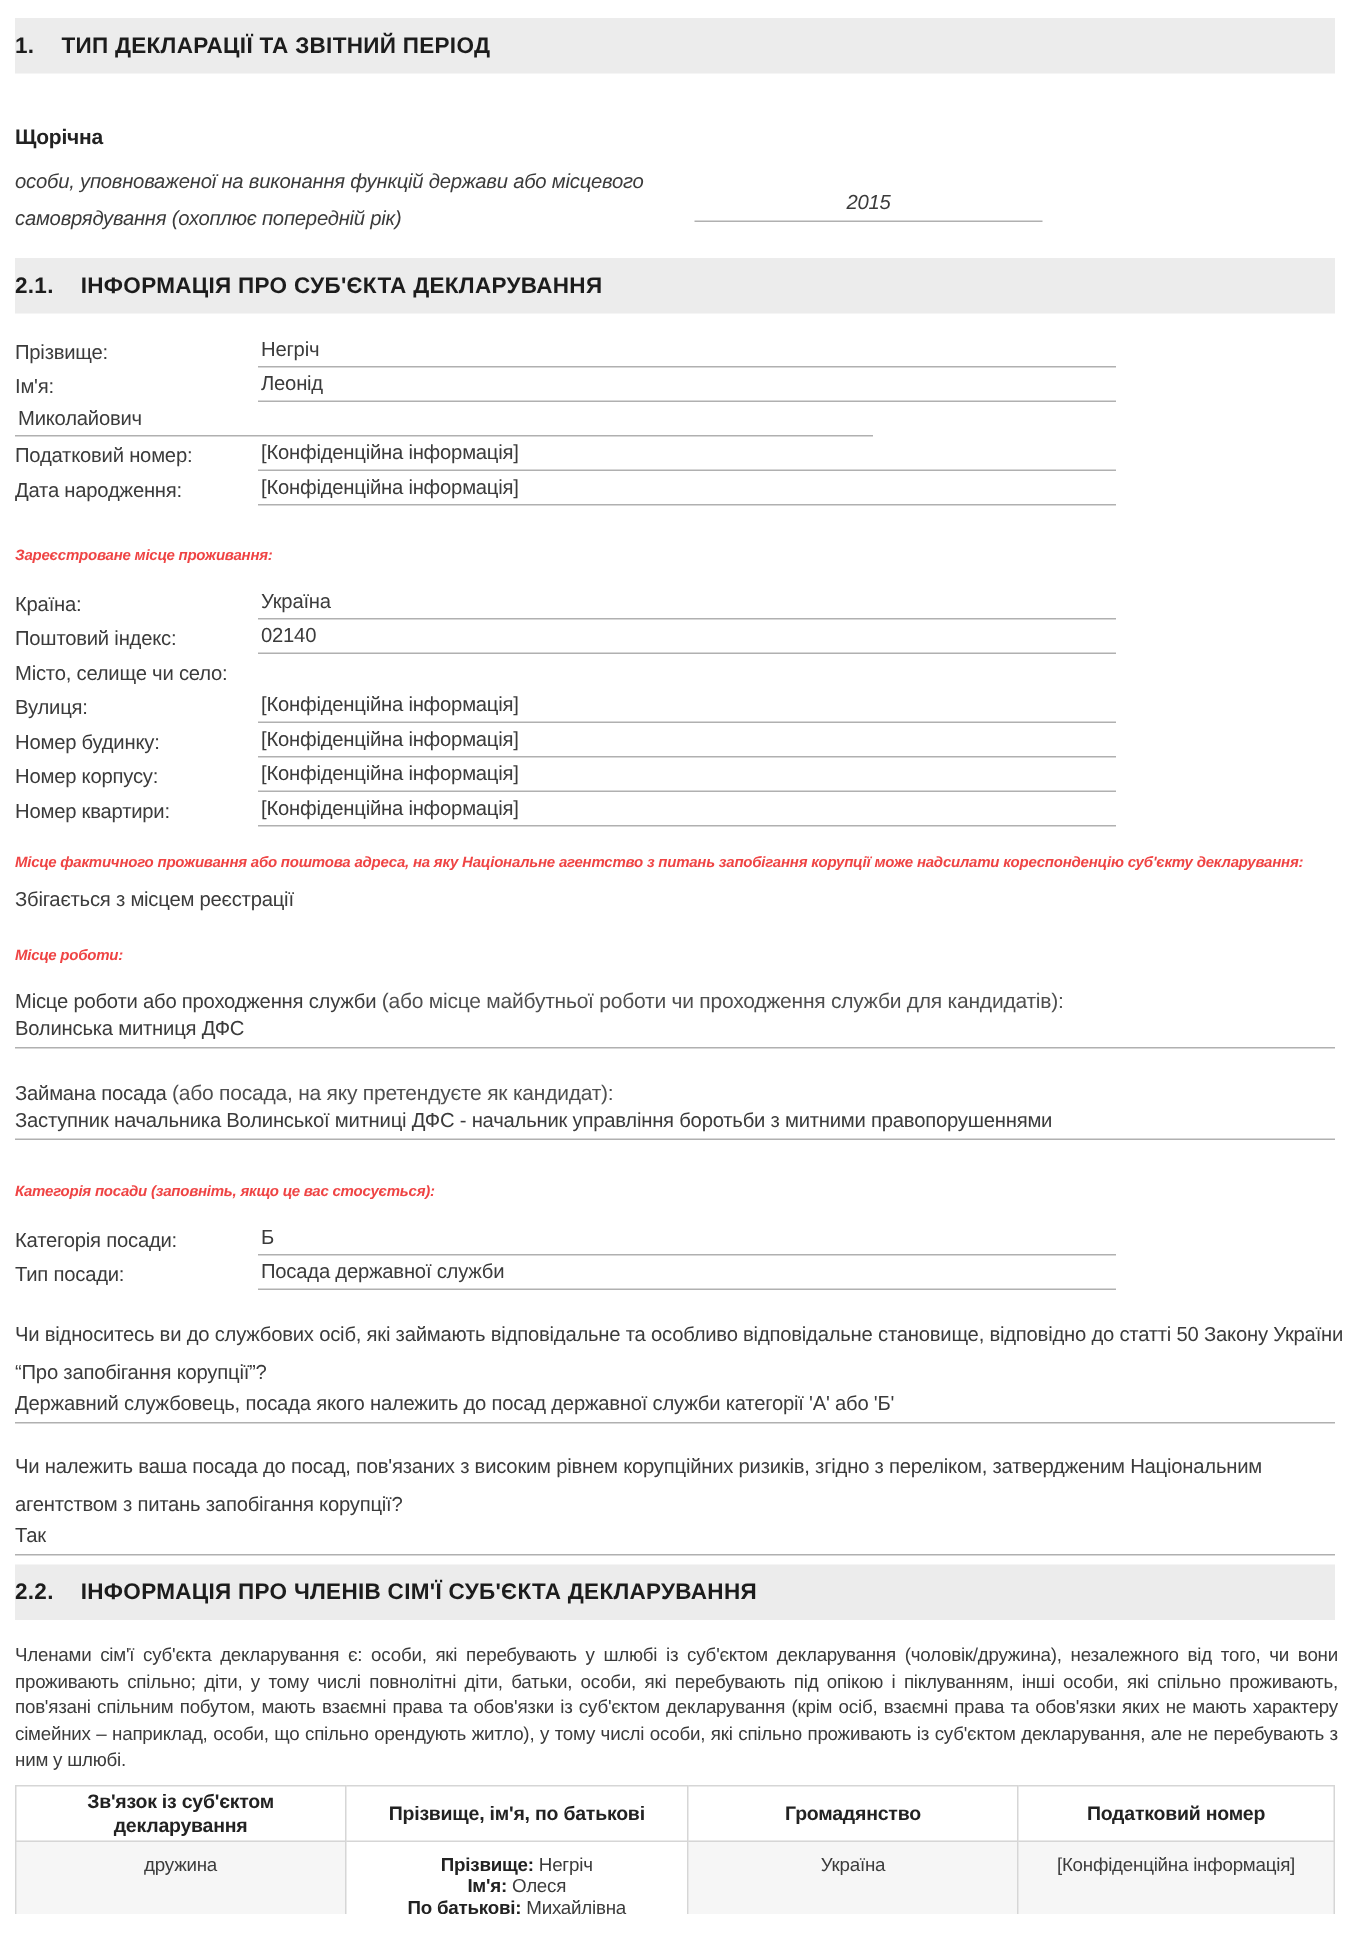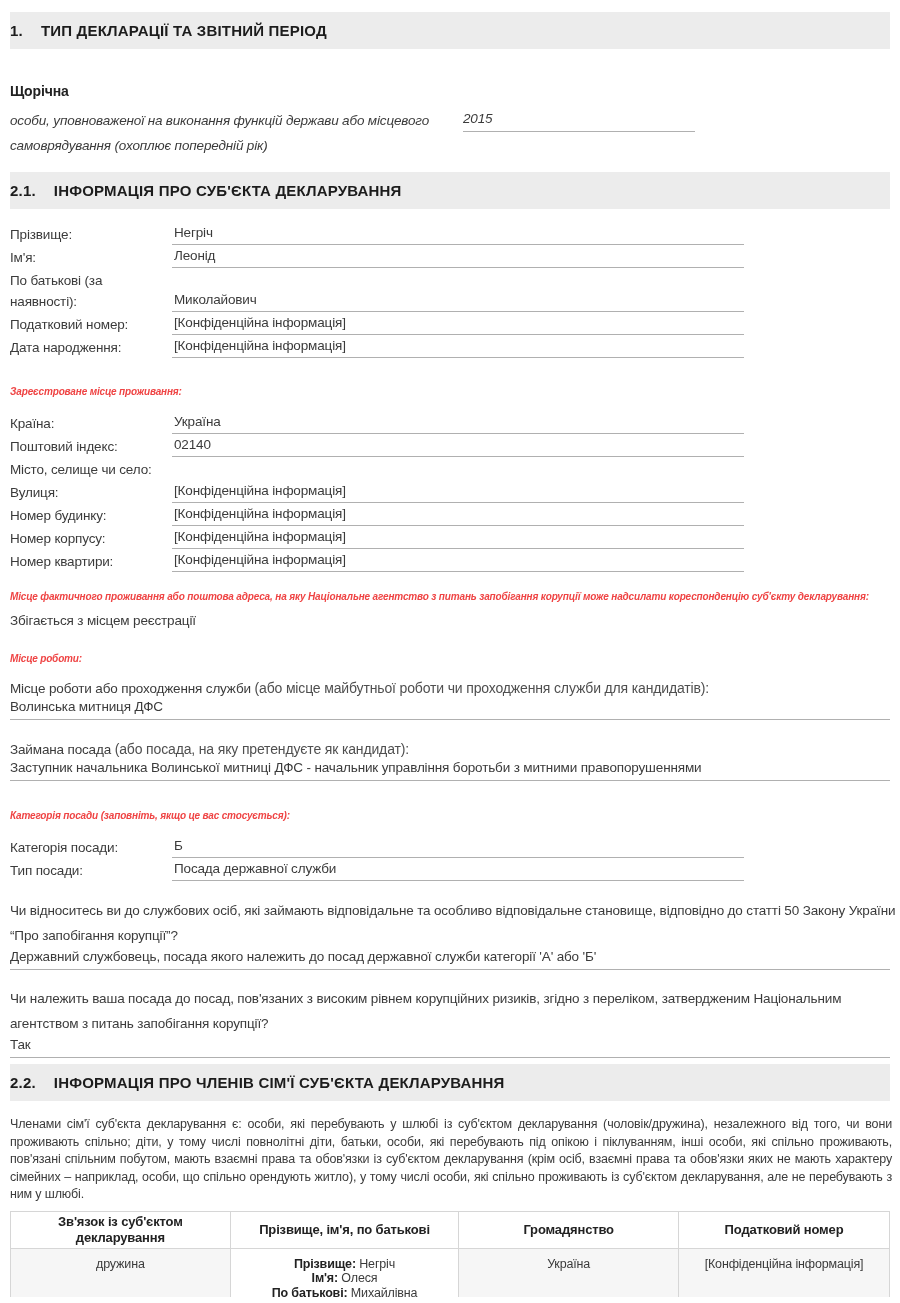--- a/index.html
+++ b/index.html
@@ -25,22 +25,22 @@
     padding:10px 8px 10px 0;letter-spacing:0.2px;
   }
   .bar-num{margin-right:18px;}
   .bar1{margin-top:12px;}
   .bar2{margin-top:14px;}
   .bar3{margin-top:6px;}
   .annual{margin-top:34px;font-weight:bold;font-size:14px;line-height:17px;color:#222;}
   .desc-row{margin-top:9px;display:flex;align-items:flex-start;font-style:italic;}
   .desc-text{width:450px;font-size:13.5px;line-height:24.5px;}
   .year-box{
-    width:232px;margin-left:3px;height:23px;text-align:left;
-    font-size:13.5px;line-height:20px;border-bottom:1px solid var(--field-line);
+    width:232px;margin-left:3px;height:23px;text-align:center;
+    font-size:13.5px;line-height:20px;border-bottom:1px solid var(--field-line);margin-top:16px;
   }
   .fields{margin-top:15px;}
   .fields.res{margin-top:9px;}
   .fields.cat{margin-top:9px;}
   .frow{display:flex;align-items:flex-end;margin-bottom:2px;}
   .flabel{width:162px;font-size:13.5px;line-height:21px;flex:none;}
   .fvalue{
     width:572px;font-size:13.5px;line-height:17px;padding:0 0 3px 2px;
     border-bottom:1px solid var(--field-line);min-height:21px;
   }
@@ -104,21 +104,20 @@
   <div class="fields">
     <div class="frow">
       <div class="flabel">Прізвище:</div>
       <div class="fvalue">Негріч</div>
     </div>
     <div class="frow">
       <div class="flabel">Ім'я:</div>
       <div class="fvalue">Леонід</div>
     </div>
     <div class="frow">
-      <div class="flabel">По батькові (за наявності):</div>
       <div class="fvalue">Миколайович</div>
     </div>
     <div class="frow">
       <div class="flabel">Податковий номер:</div>
       <div class="fvalue">[Конфіденційна інформація]</div>
     </div>
     <div class="frow">
       <div class="flabel">Дата народження:</div>
       <div class="fvalue">[Конфіденційна інформація]</div>
     </div>

